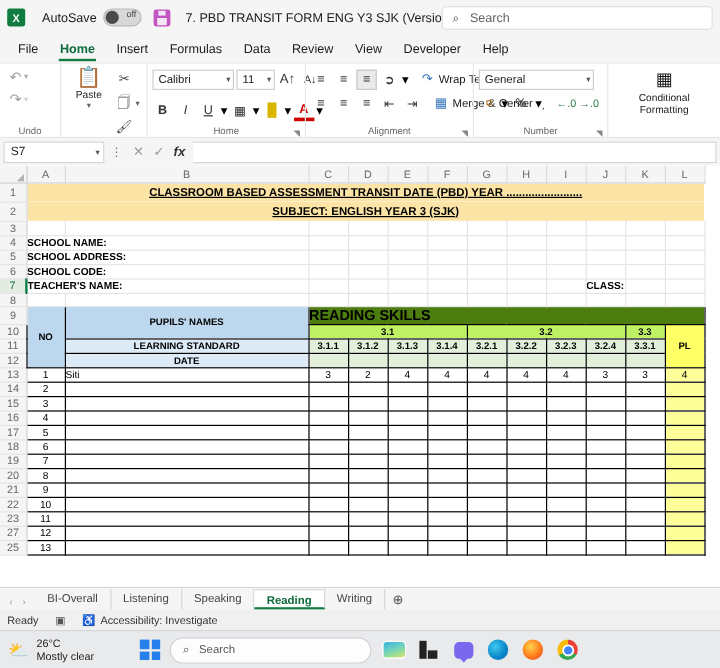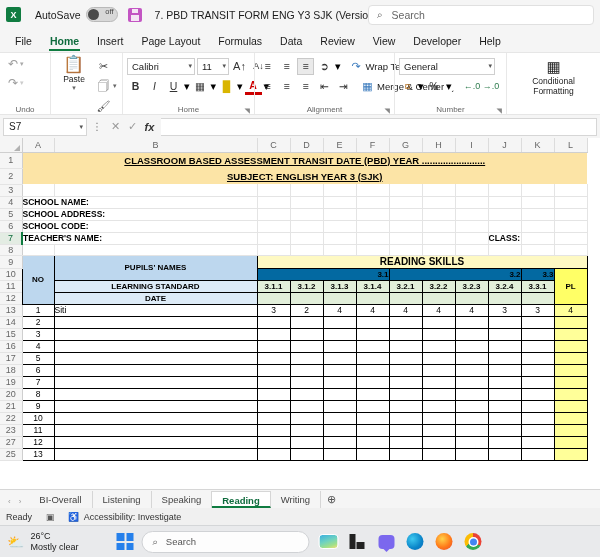--- a/index.html
+++ b/index.html
@@ -165,25 +165,25 @@
              border-right: 1px solid #e4e4e4; border-bottom: 1px solid #e4e4e4; }
   .hd-blue {
     background: #bdd7ee; text-align: center; font-weight: bold; font-size: 8px;
     color: #000; border: 1px solid #000;
   }
   .hd-blue-lt {
     background: #ddebf7; text-align: center; font-weight: bold; font-size: 8px;
     color: #000; border: 1px solid #000;
   }
   .hd-green {
-    background: #fef9c3; text-align: center; font-weight: bold; font-size: 10px;
+    background: #4d7c0f; font-weight: bold; font-size: 12px;
     color: #000; border: 1px solid #000;
   }
   .hd-green-lt {
-    background: #0369a1; text-align: right; font-weight: bold; font-size: 8px;
+    background: #bef264; text-align: center; font-weight: bold; font-size: 8px;
     color: #000; border: 1px solid #000;
   }
   .hd-green-pale {
     background: #e2efda; text-align: center; font-weight: bold; font-size: 8px;
     color: #000; border: 1px solid #000;
   }
   .hd-yellow {
     background: #ffff66; text-align: center; font-weight: bold; font-size: 8px;
     color: #000; border: 1px solid #000;
   }
@@ -289,21 +289,20 @@
     <div class="searchbox">
       <span class="mag">⌕</span>
       <span>Search</span>
     </div>
   </div>
 
   <div class="menubar">
     <div class="mtab">File</div>
     <div class="mtab active">Home</div>
     <div class="mtab">Insert</div>
-    <div class="mtab">Page Layout</div>
     <div class="mtab">Formulas</div>
     <div class="mtab">Data</div>
     <div class="mtab">Review</div>
     <div class="mtab">View</div>
     <div class="mtab">Developer</div>
     <div class="mtab">Help</div>
   </div>
 
   <div class="ribbon">
 
@@ -338,21 +337,21 @@
             </div>
           <div class="srow">
               <span class="ico">🖌</span>
             </div>
         </div>
       </div>
 
     </div>
 
     <div class="rgroup" style="width:132px">
-      <div class="rbody" style="flex-direction:column;gap:2px;padding-top:2px">
+      <div class="rbody" style="flex-direction:column;gap:8px;padding-top:2px">
         <div class="srow">
           <div class="fbox" style="width:68px">
             <span>Calibri</span>
             <span class="cv">▾</span>
           </div>
           <div class="fbox" style="width:32px">
             <span>11</span>
             <span class="cv">▾</span>
           </div>
           <span class="btn-sq" style="font-size:11px">A↑</span>

